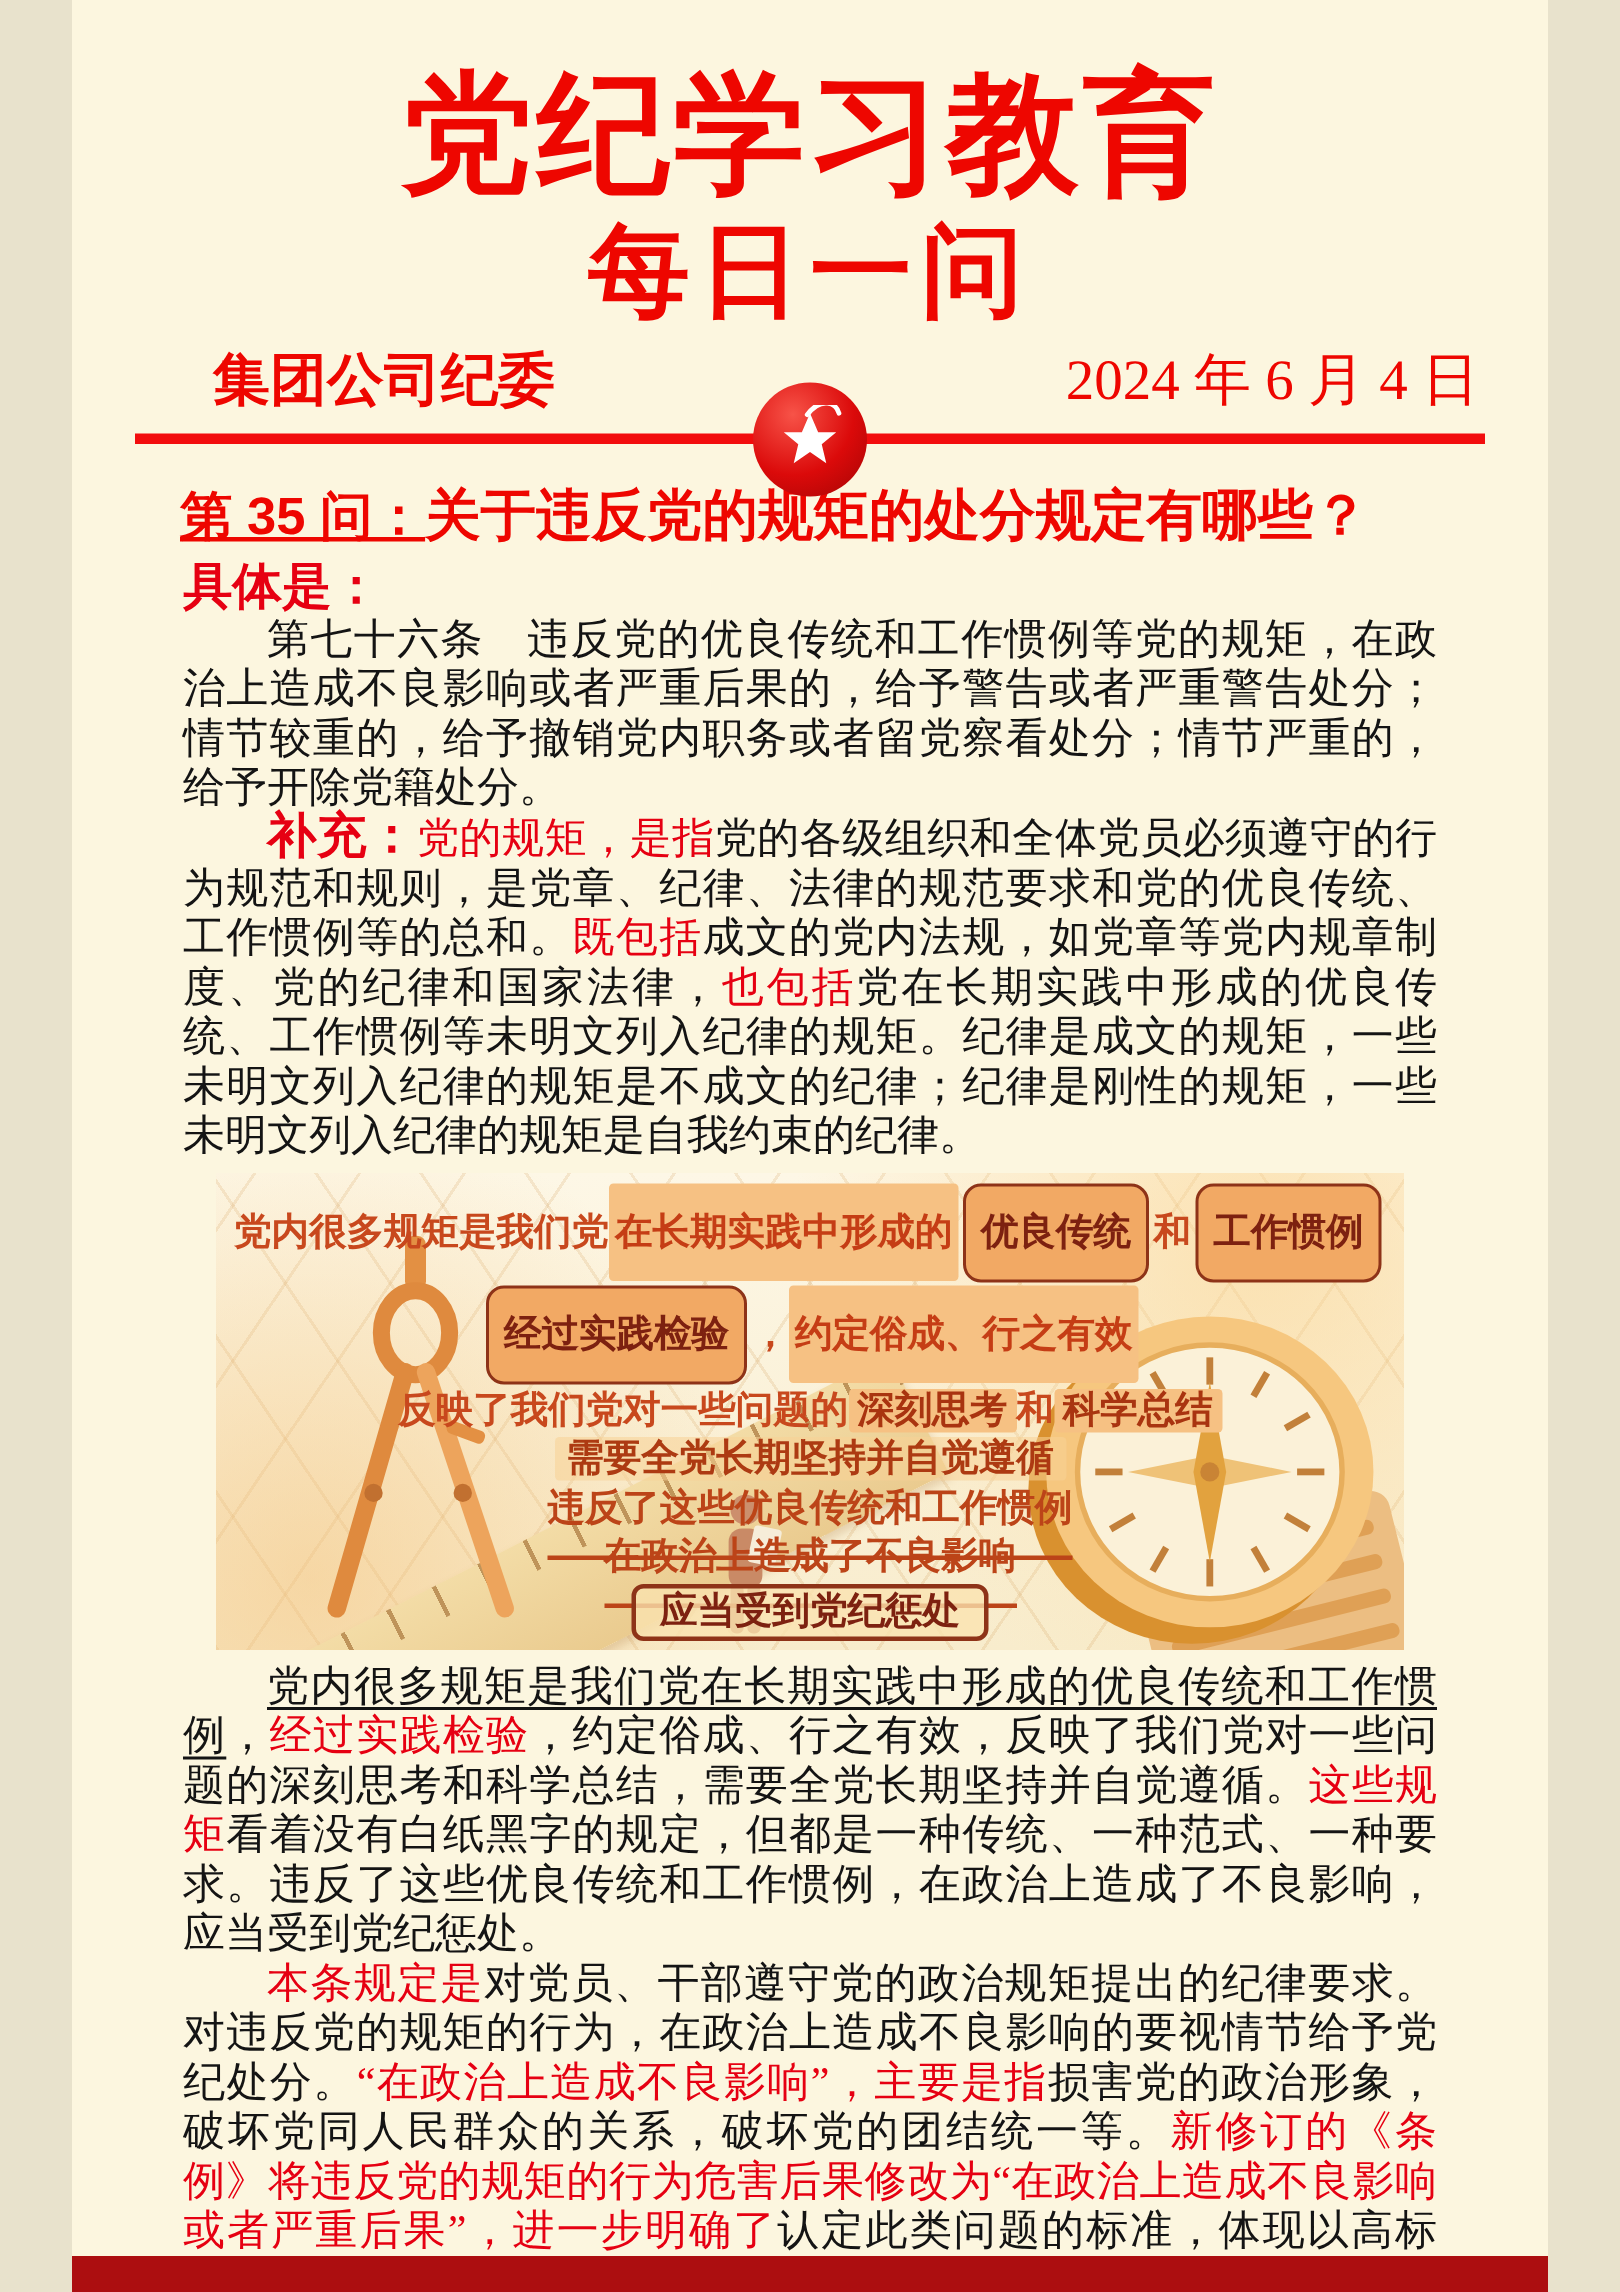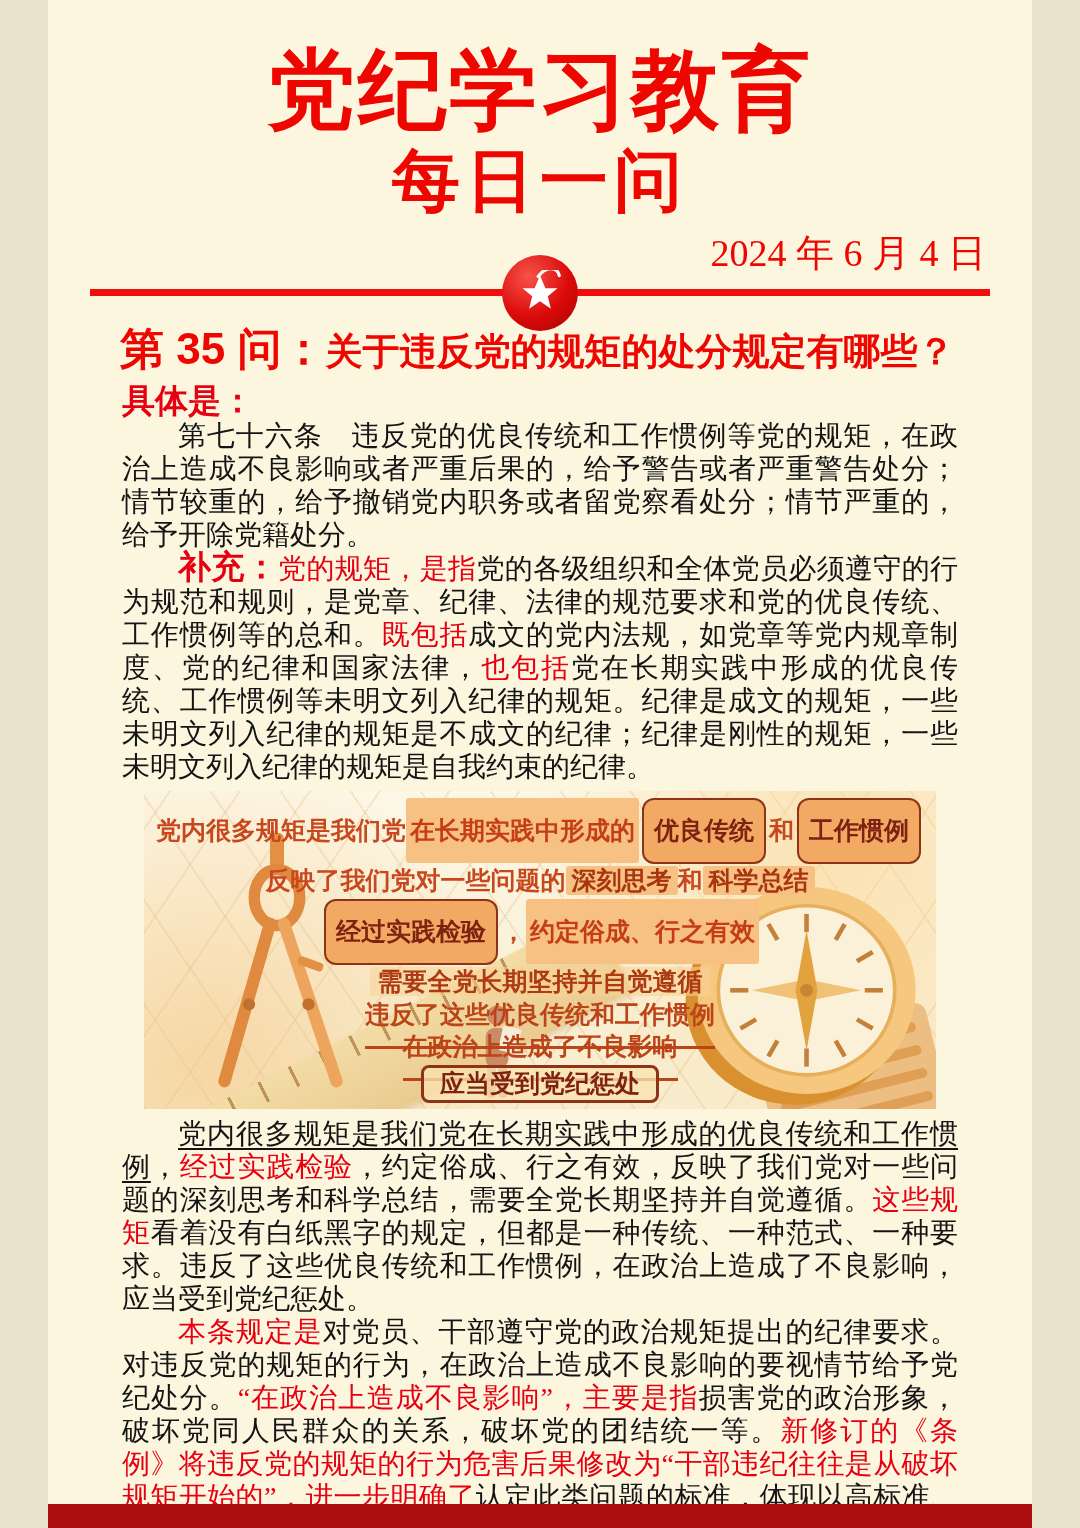--- a/index.html
+++ b/index.html
@@ -61,21 +61,21 @@
   }
   
   .question{
     margin:24px 40px 0 72px;
     font-family:"Liberation Sans","DejaVu Sans",sans-serif;
     font-weight:bold;
     color:#EE0600;
     font-size:37px;
     line-height:1.3;
   }
-  .question .q-num{font-size:44px;}
+  .question .q-num{font-size:35px;text-decoration:underline;}
   
   .article{
     margin:8px 74px 0;
     font-size:28px;
     line-height:33px;
     color:#141414;
     text-align:justify;
   }
   .article p{margin:0;}
   .article p.indent{text-indent:2em;}
@@ -141,20 +141,21 @@
 </style>
 </head>
 <body>
 
 <div class="page">
 
   <h1 class="main-title">党纪学习教育</h1>
   <h2 class="sub-title">每日一问</h2>
 
   <div class="meta-row">
+    <span class="org">集团公司纪委</span>
     <span class="date">2024 年 6 月 4 日</span>
   </div>
 
   <div class="rule">
     <div class="star-circle">
       <svg width="46" height="46" viewBox="-24 -26 48 50">
         <path d="M-2,-19 C8,-32 19,-28 21,-20" stroke="#ffffff" stroke-width="3.5" fill="none" stroke-linecap="round"></path>
         <path d="M0,-20 L5.9,-6.2 L19,-6.2 L8.5,2.4 L11.8,16.2 L0,8 L-11.8,16.2 L-8.5,2.4 L-19,-6.2 L-5.9,-6.2 Z" fill="#ffffff"></path>
       </svg>
     </div>
@@ -216,29 +217,29 @@
         <line x1="181" y1="78" x2="181" y2="98" transform="rotate(300 181 162)"></line>
         <line x1="181" y1="78" x2="181" y2="98" transform="rotate(330 181 162)"></line>
       </g>
       <polygon points="121,162 181,150 241,162 181,174" fill="#EFC277"></polygon>
       <polygon points="181,96 193,162 181,228 169,162" fill="#E2A23E"></polygon>
       <circle cx="181" cy="162" r="7" fill="#C98435"></circle>
     </svg>
 
     <div class="illus-lines">
         <div class="il-line"><span class="il-plain">党内很多规矩是我们党</span><span class="il-hl">在长期实践中形成的</span><span class="il-badge">优良传统</span><span class="il-plain">和</span><span class="il-badge">工作惯例</span></div>
+        <div class="il-line"><span class="il-badge">经过实践检验</span><span class="il-plain">，</span><span class="il-hl">约定俗成、行之有效</span></div>
         <div class="il-line"><span class="il-plain">反映了我们党对一些问题的</span><span class="il-hlb">深刻思考</span><span class="il-plain">和</span><span class="il-hlb">科学总结</span></div>
-        <div class="il-line"><span class="il-badge">经过实践检验</span><span class="il-plain">，</span><span class="il-hl">约定俗成、行之有效</span></div>
         <div class="il-line"><span class="il-bold">需要全党长期坚持并自觉遵循</span></div>
         <div class="il-line"><span class="il-ul">违反了这些优良传统和工作惯例</span></div>
         <div class="il-line"><span class="il-ul">在政治上造成了不良影响</span></div>
         <div class="il-line"><span class="il-box">应当受到党纪惩处</span></div>
       </div>
   </div>
 
   <div class="article article-after">
       <p class="para indent"><span class="sg-bu">党内很多规矩是我们党在长期实践中形成的优良传统和工作惯例</span><span class="sg-b">，</span><span class="sg-r">经过实践检验</span><span class="sg-b">，约定俗成、行之有效，反映了我们党对一些问题的深刻思考和科学总结，需要全党长期坚持并自觉遵循。</span><span class="sg-r">这些规矩</span><span class="sg-b">看着没有白纸黑字的规定，但都是一种传统、一种范式、一种要求。违反了这些优良传统和工作惯例，在政治上造成了不良影响，应当受到党纪惩处。</span></p>
-      <p class="para indent"><span class="sg-r">本条规定是</span><span class="sg-b">对党员、干部遵守党的政治规矩提出的纪律要求。对违反党的规矩的行为，在政治上造成不良影响的要视情节给予党纪处分。</span><span class="sg-r">“在政治上造成不良影响”，主要是指</span><span class="sg-b">损害党的政治形象，破坏党同人民群众的关系，破坏党的团结统一等。</span><span class="sg-r">新修订的《条例》将违反党的规矩的行为危害后果修改为“干部违纪往往是从破坏规矩开始的”，进一步明确了</span><span class="sg-b">认定此类问题的标准，体现以高标准、严要求严明党的政治纪律和政治规矩，进而带动其他纪律严起来。</span></p>
+      <p class="para indent"><span class="sg-r">本条规定是</span><span class="sg-b">对党员、干部遵守党的政治规矩提出的纪律要求。对违反党的规矩的行为，在政治上造成不良影响的要视情节给予党纪处分。</span><span class="sg-r">“在政治上造成不良影响”，主要是指</span><span class="sg-b">损害党的政治形象，破坏党同人民群众的关系，破坏党的团结统一等。</span><span class="sg-r">新修订的《条例》将违反党的规矩的行为危害后果修改为“在政治上造成不良影响或者严重后果”，进一步明确了</span><span class="sg-b">认定此类问题的标准，体现以高标准、严要求严明党的政治纪律和政治规矩，进而带动其他纪律严起来。</span></p>
       <p class="para indent"><span class="sg-b">党员、干部违纪往往是从破坏规矩开始的。规矩不能立起来、严起来，很多问题就会慢慢产生出来，很多事实都证明了这一点。</span><span class="sg-r">能否</span><span class="sg-b">严守政治规矩，是对党员、干部对党忠诚度的重要检验，</span></p>
     </div>
 
   <div class="bottom-bar"></div>
 </div>
 
 </body></html>

